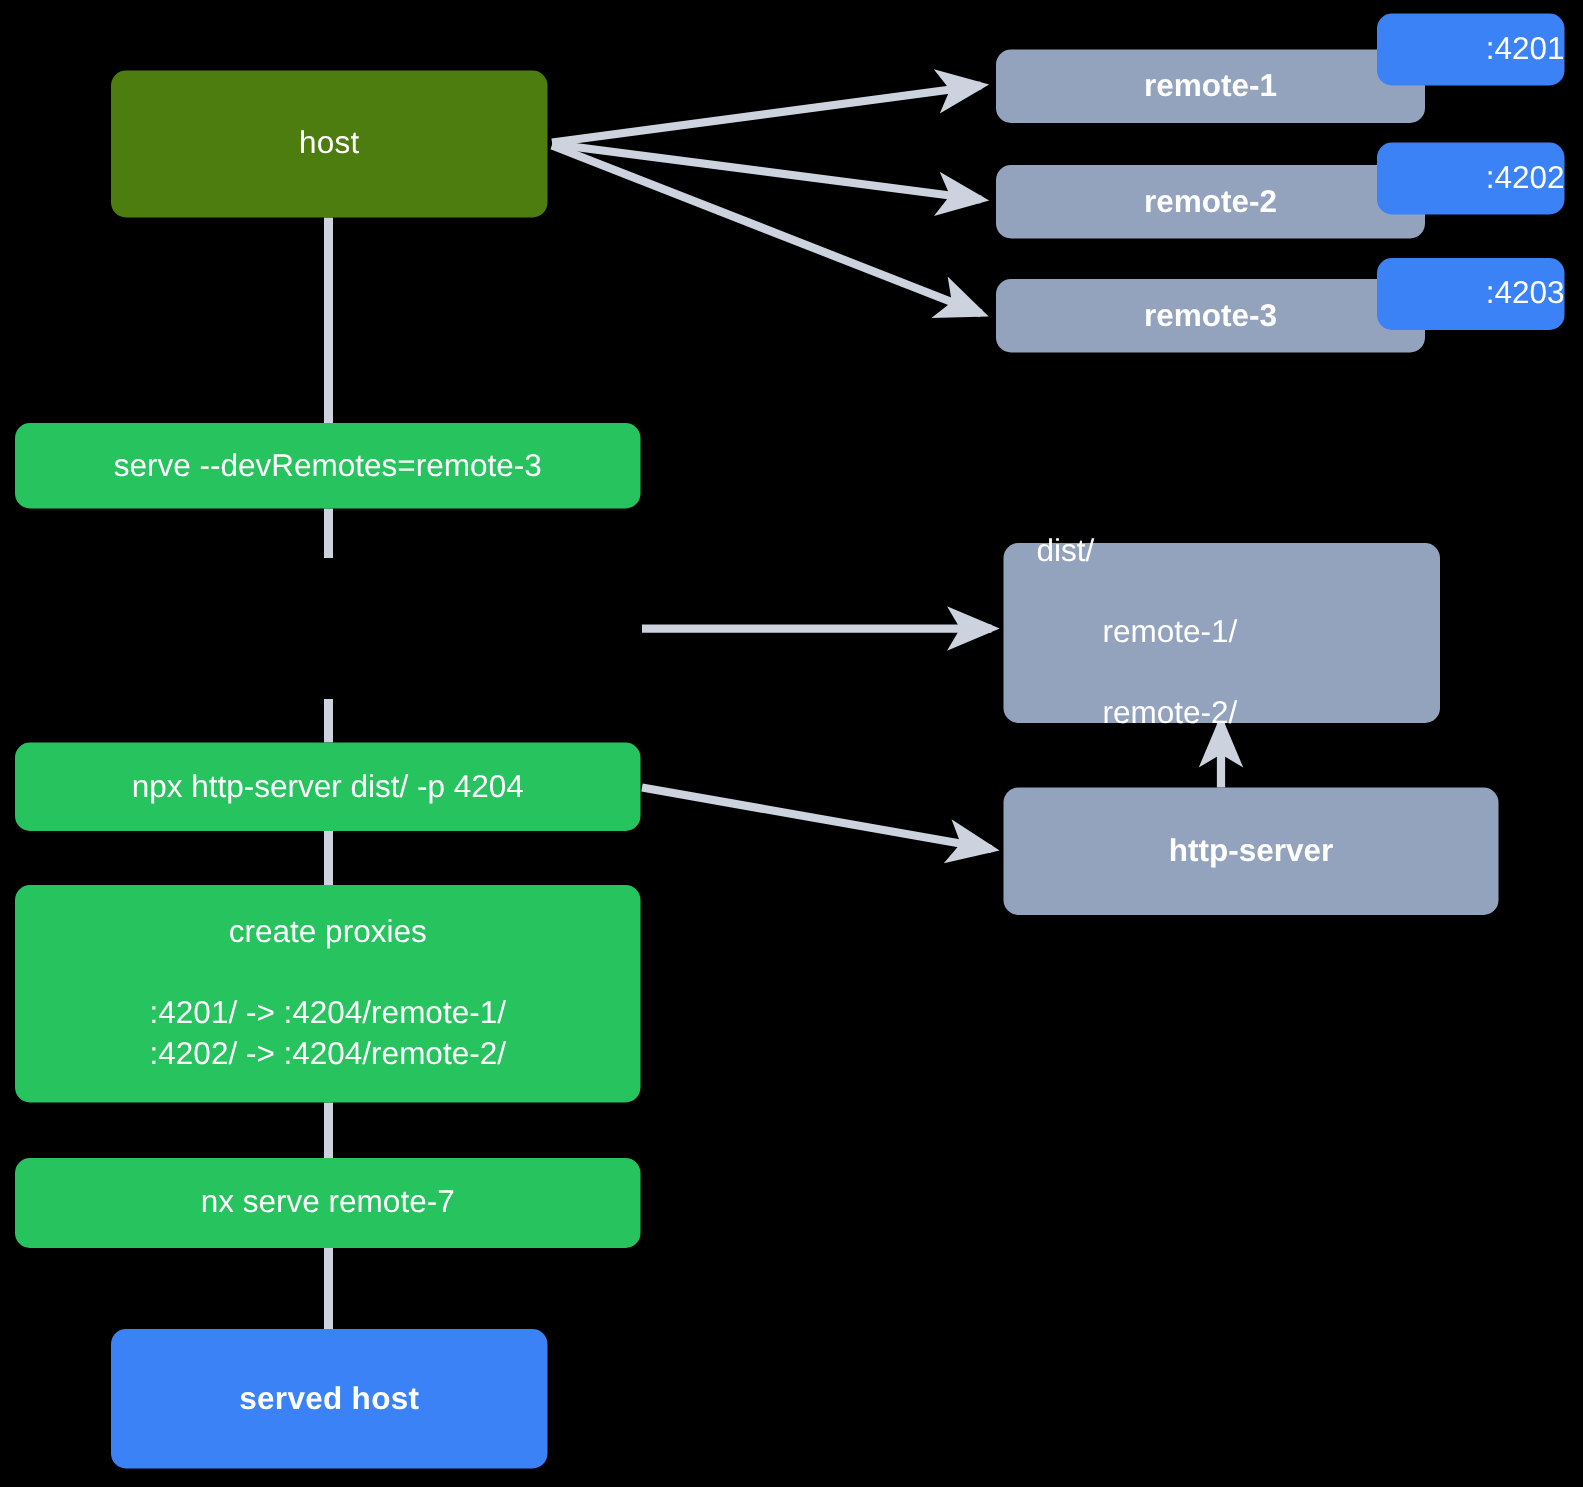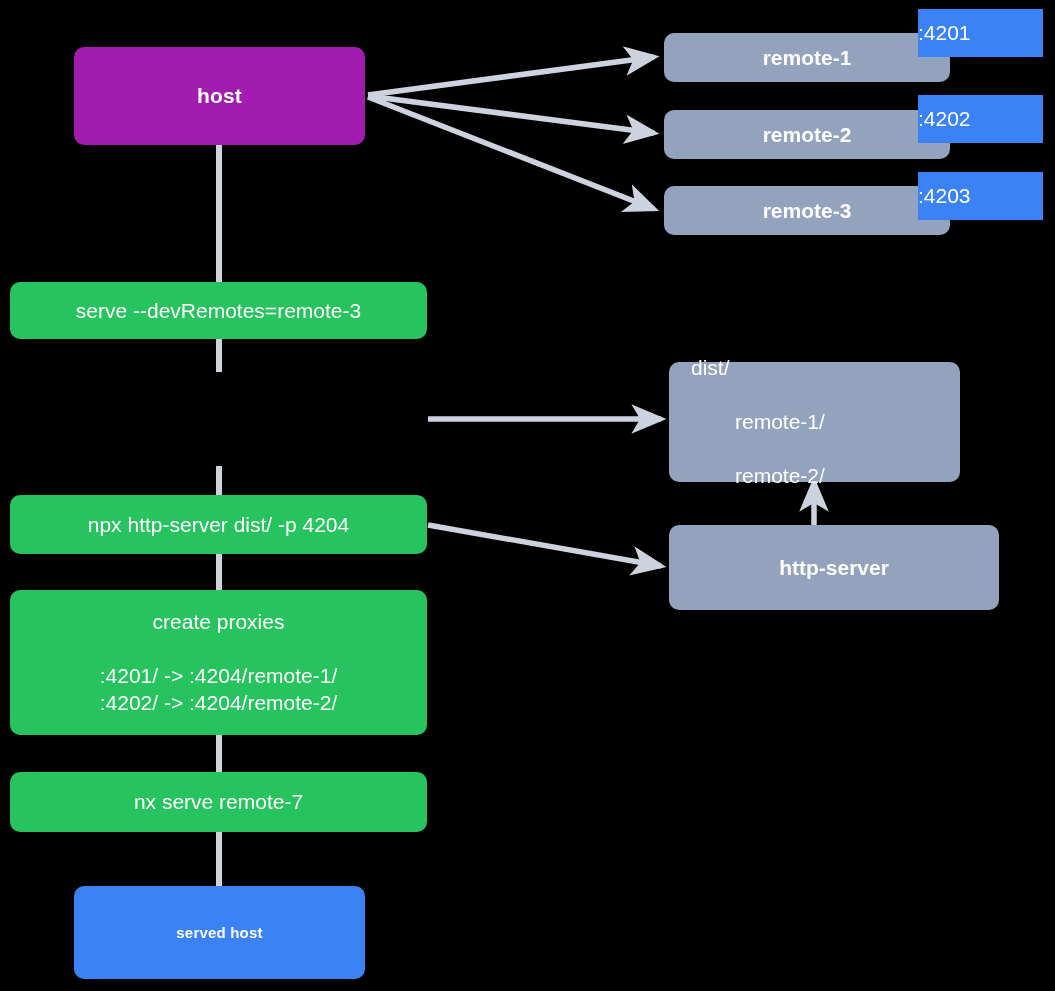--- a/index.html
+++ b/index.html
@@ -26,30 +26,30 @@
     align-items: center;
     justify-content: center;
     text-align: center;
     color: #ffffff;
     border-radius: 10px;
     line-height: 1.32;
     white-space: pre-line;
     z-index: 3;
   }
   .node.host-node {
-    background: #a21caf;
-    font-weight: bold;
+    background: #4d7c0f;
+    font-weight: normal;
     font-size: 21px;
     letter-spacing: 0.2px;
     text-align: center;
   }
   .node.served-node {
     background: #3b82f6;
     font-weight: bold;
-    font-size: 15px;
+    font-size: 21px;
     letter-spacing: 0.2px;
   }
   .node.cmd-node {
     background: #27c35e;
     font-weight: normal;
     font-size: 21px;
   }
   .node.gray-node {
     background: #94a3bd;
     font-weight: bold;
@@ -66,24 +66,24 @@
   }
   .dist-line {
     display: block;
     white-space: pre;
   }
   .badge {
     position: absolute;
     box-sizing: border-box;
     background: #3b82f6;
     color: #ffffff;
-    border-radius: 0;
+    border-radius: 10px;
     display: flex;
     align-items: center;
-    justify-content: flex-start;
+    justify-content: flex-end;
     font-size: 21px;
     font-weight: normal;
     z-index: 5;
   }
   .cmd-title {
     display: block;
   }
   .cmd-sub {
     display: block;
     margin-top: 26px;

